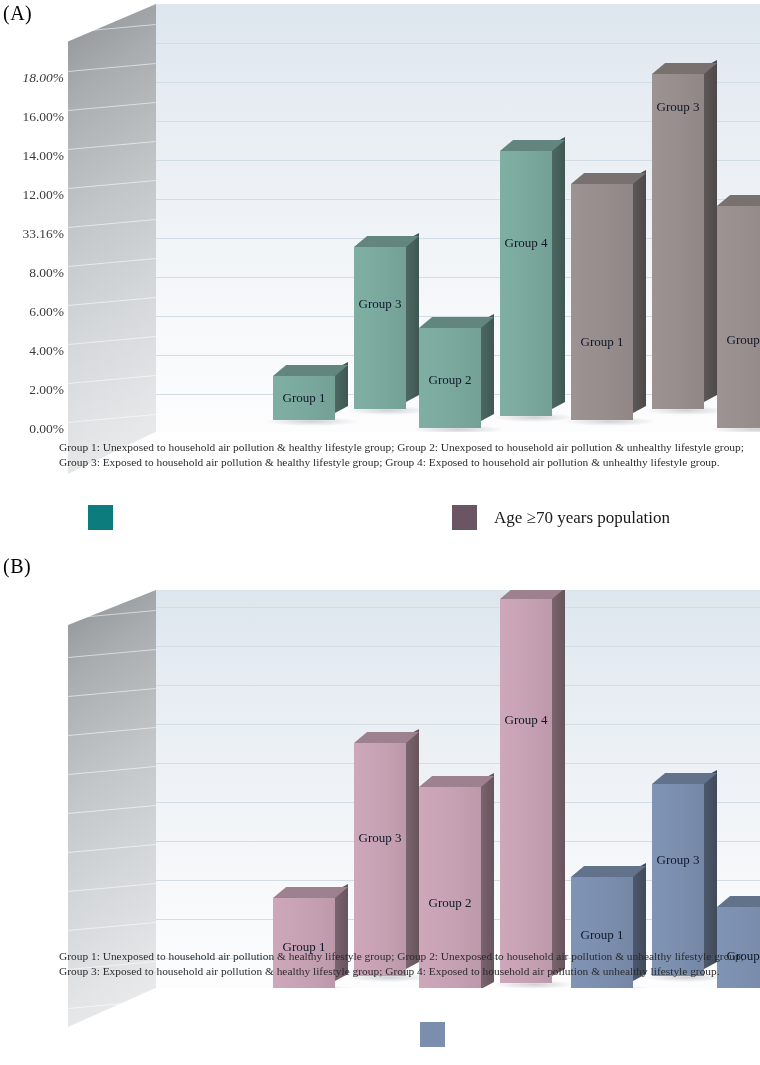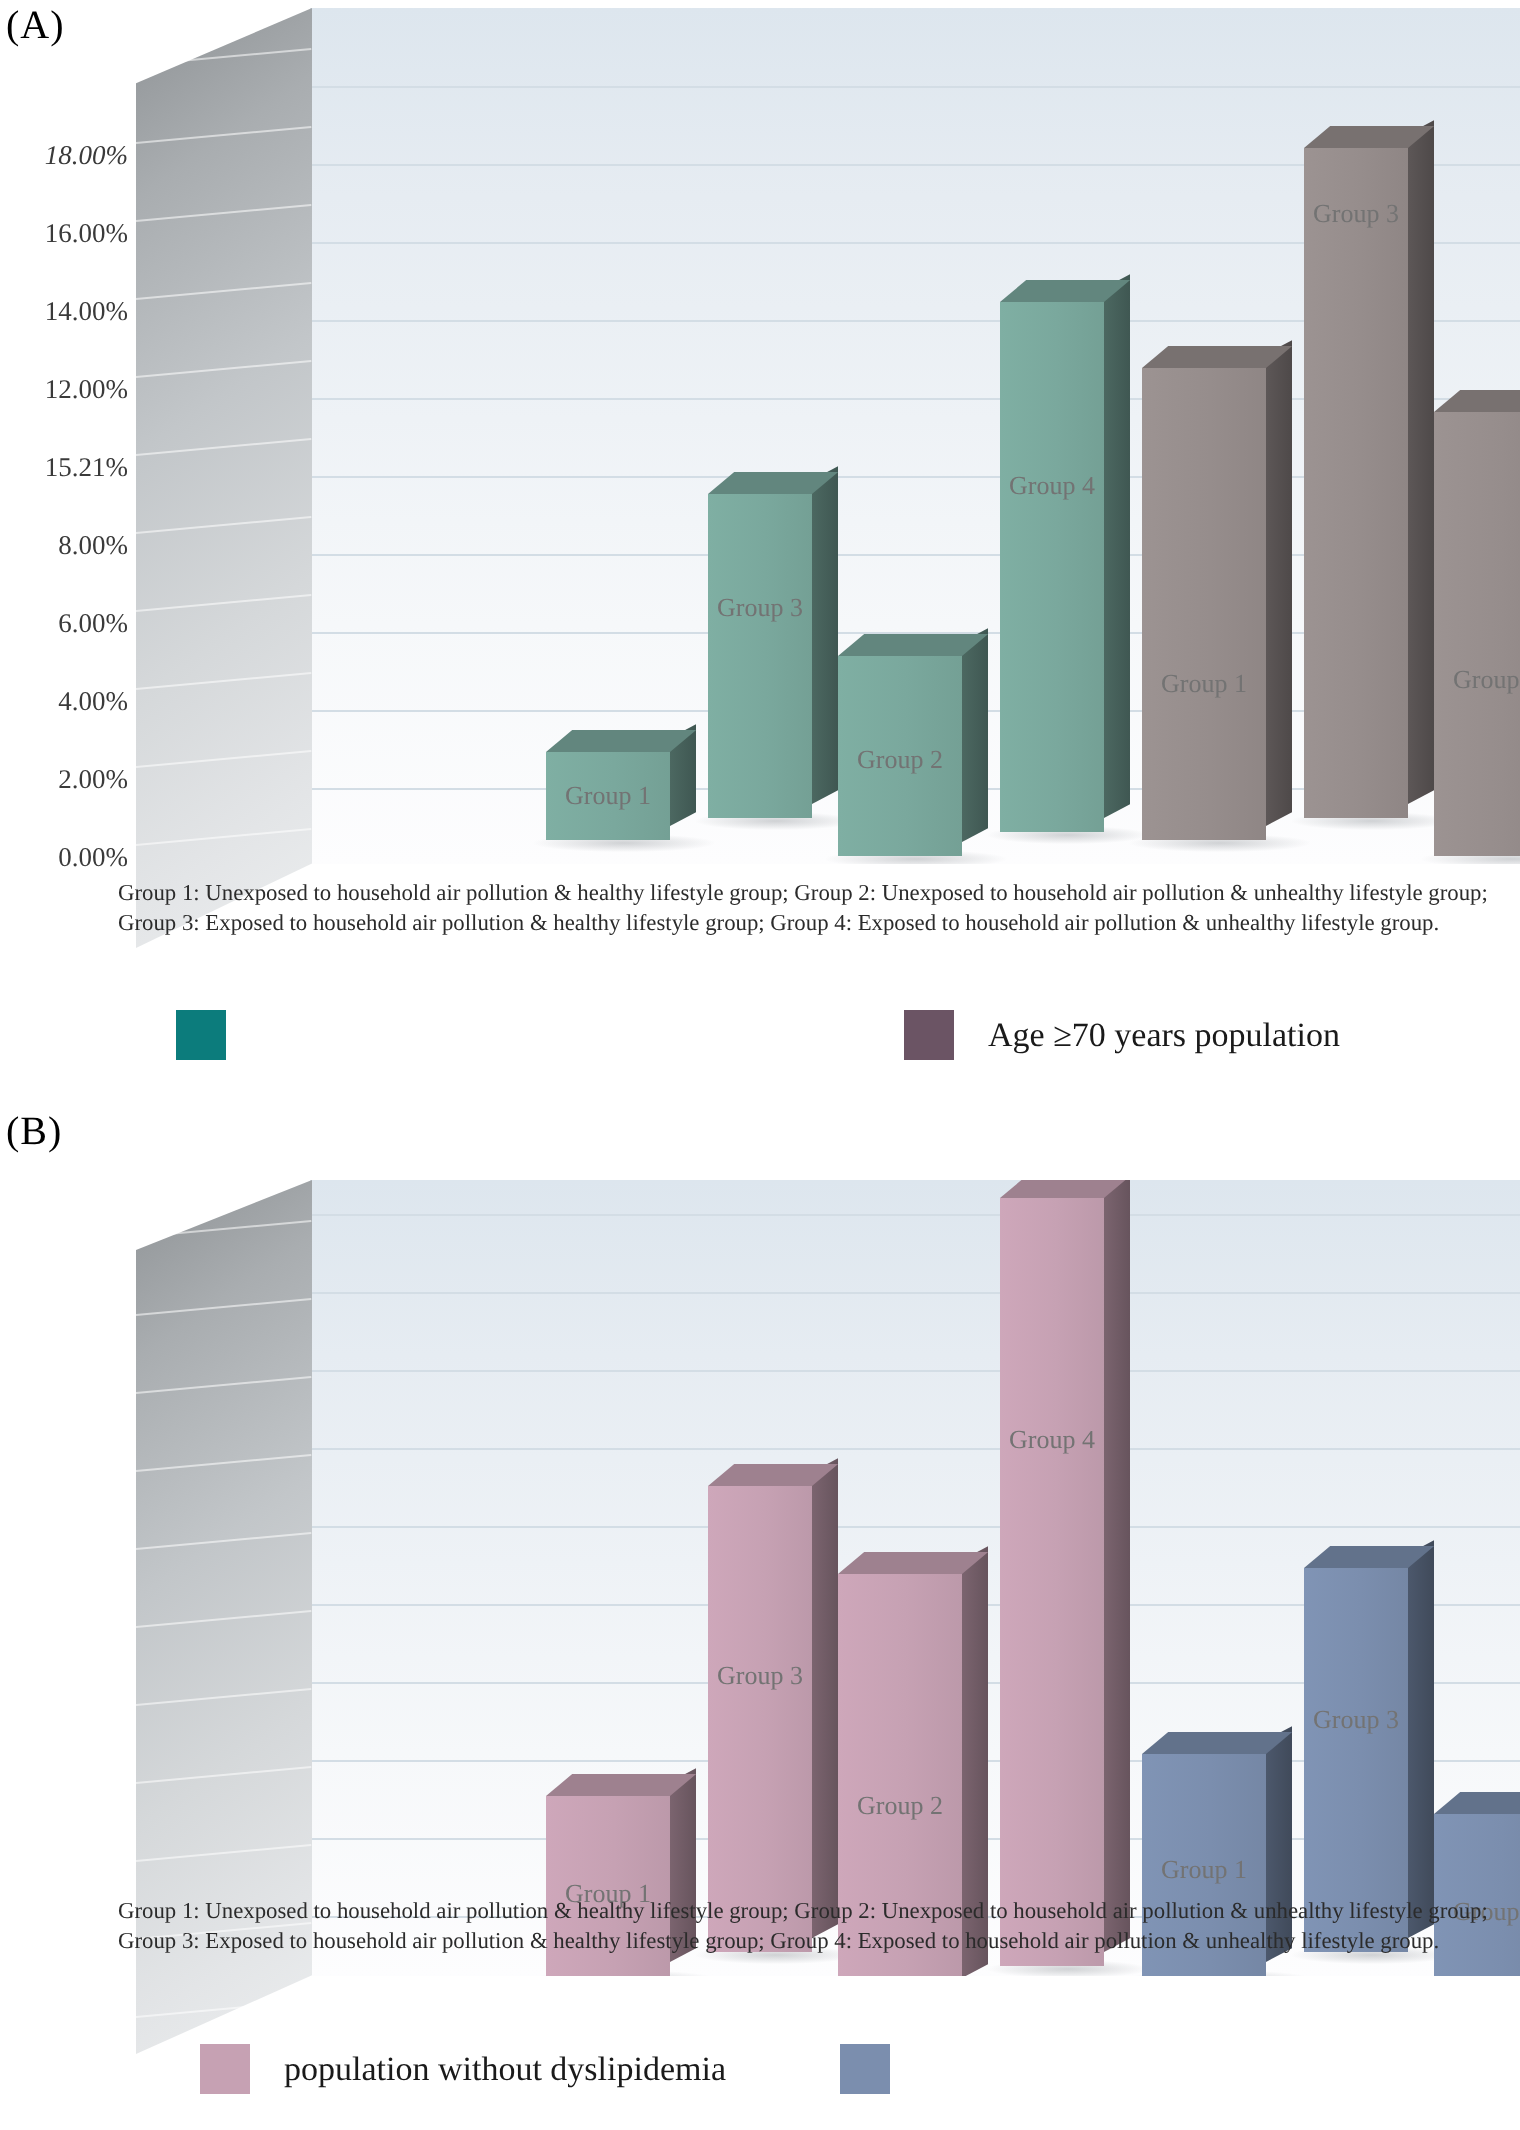--- a/index.html
+++ b/index.html
@@ -69,21 +69,21 @@
   .bar .side{
     position:absolute;right:-13px;bottom:7px;width:13px;
     transform:skewY(-28deg);transform-origin:left bottom;
   }
   .bar .top{
     position:absolute;left:0;width:100%;height:11px;
     transform:skewX(-50deg);transform-origin:left bottom;
   }
   .bar .glabel{
     position:absolute;left:0;width:100%;text-align:center;
-    font-size:13px;color:#737373;
+    font-size:13px;color:#0f172a;
     font-family:"Liberation Serif",serif;
     pointer-events:none;
   }
   .shadow{
     position:absolute;height:9px;
     background:radial-gradient(ellipse at 50% 50%,rgba(140,145,150,.40),rgba(255,255,255,0) 72%);
   }
 
   
   .caption{
@@ -200,21 +200,21 @@
         <div class="wall-stripe" style="top: 379px; transform: rotate(-5.2deg);"></div>
         <div class="wall-stripe" style="top: 418px; transform: rotate(-5.2deg);"></div>
       </div>
   </div>
 
   <div class="axis" id="axisA">
       <div class="tick" style="top: 71px; font-style: italic;">18.00%</div>
       <div class="tick" style="top: 110px;">16.00%</div>
       <div class="tick" style="top: 149px;">14.00%</div>
       <div class="tick" style="top: 188px;">12.00%</div>
-      <div class="tick" style="top: 227px;">15.21%</div>
+      <div class="tick" style="top: 227px;">33.16%</div>
       <div class="tick" style="top: 266px;">8.00%</div>
       <div class="tick" style="top: 305px;">6.00%</div>
       <div class="tick" style="top: 344px;">4.00%</div>
       <div class="tick" style="top: 383px;">2.00%</div>
       <div class="tick" style="top: 422px;">0.00%</div>
     </div>
 
   <div class="caption" id="capA">Group 1: Unexposed to household air pollution &amp; healthy lifestyle group; Group 2: Unexposed to household air pollution &amp; unhealthy lifestyle group; Group 3: Exposed to household air pollution &amp; healthy lifestyle group; Group 4: Exposed to household air pollution &amp; unhealthy lifestyle group.</div>
 
   <div class="legend" id="legA">
@@ -319,20 +319,16 @@
         <div class="wall-stripe" style="top: 418px; transform: rotate(-5.2deg);"></div>
       </div>
   </div>
 
   <div class="axis" id="axisB"></div>
 
   <div class="caption" id="capB">Group 1: Unexposed to household air pollution &amp; healthy lifestyle group; Group 2: Unexposed to household air pollution &amp; unhealthy lifestyle group; Group 3: Exposed to household air pollution &amp; healthy lifestyle group; Group 4: Exposed to household air pollution &amp; unhealthy lifestyle group.</div>
 </div>
 
 <div class="legend" id="legB">
-    <div class="legend-item" style="left: 100px; top: 0px;">
-      <span class="swatch" style="background: rgb(198, 161, 179);"></span>
-      <span class="legend-text">population without dyslipidemia</span>
-    </div>
     <div class="legend-item" style="left: 420px; top: 0px;">
       <span class="swatch" style="background: rgb(123, 142, 174);"></span>
     </div>
   </div>
 
 </body></html>

